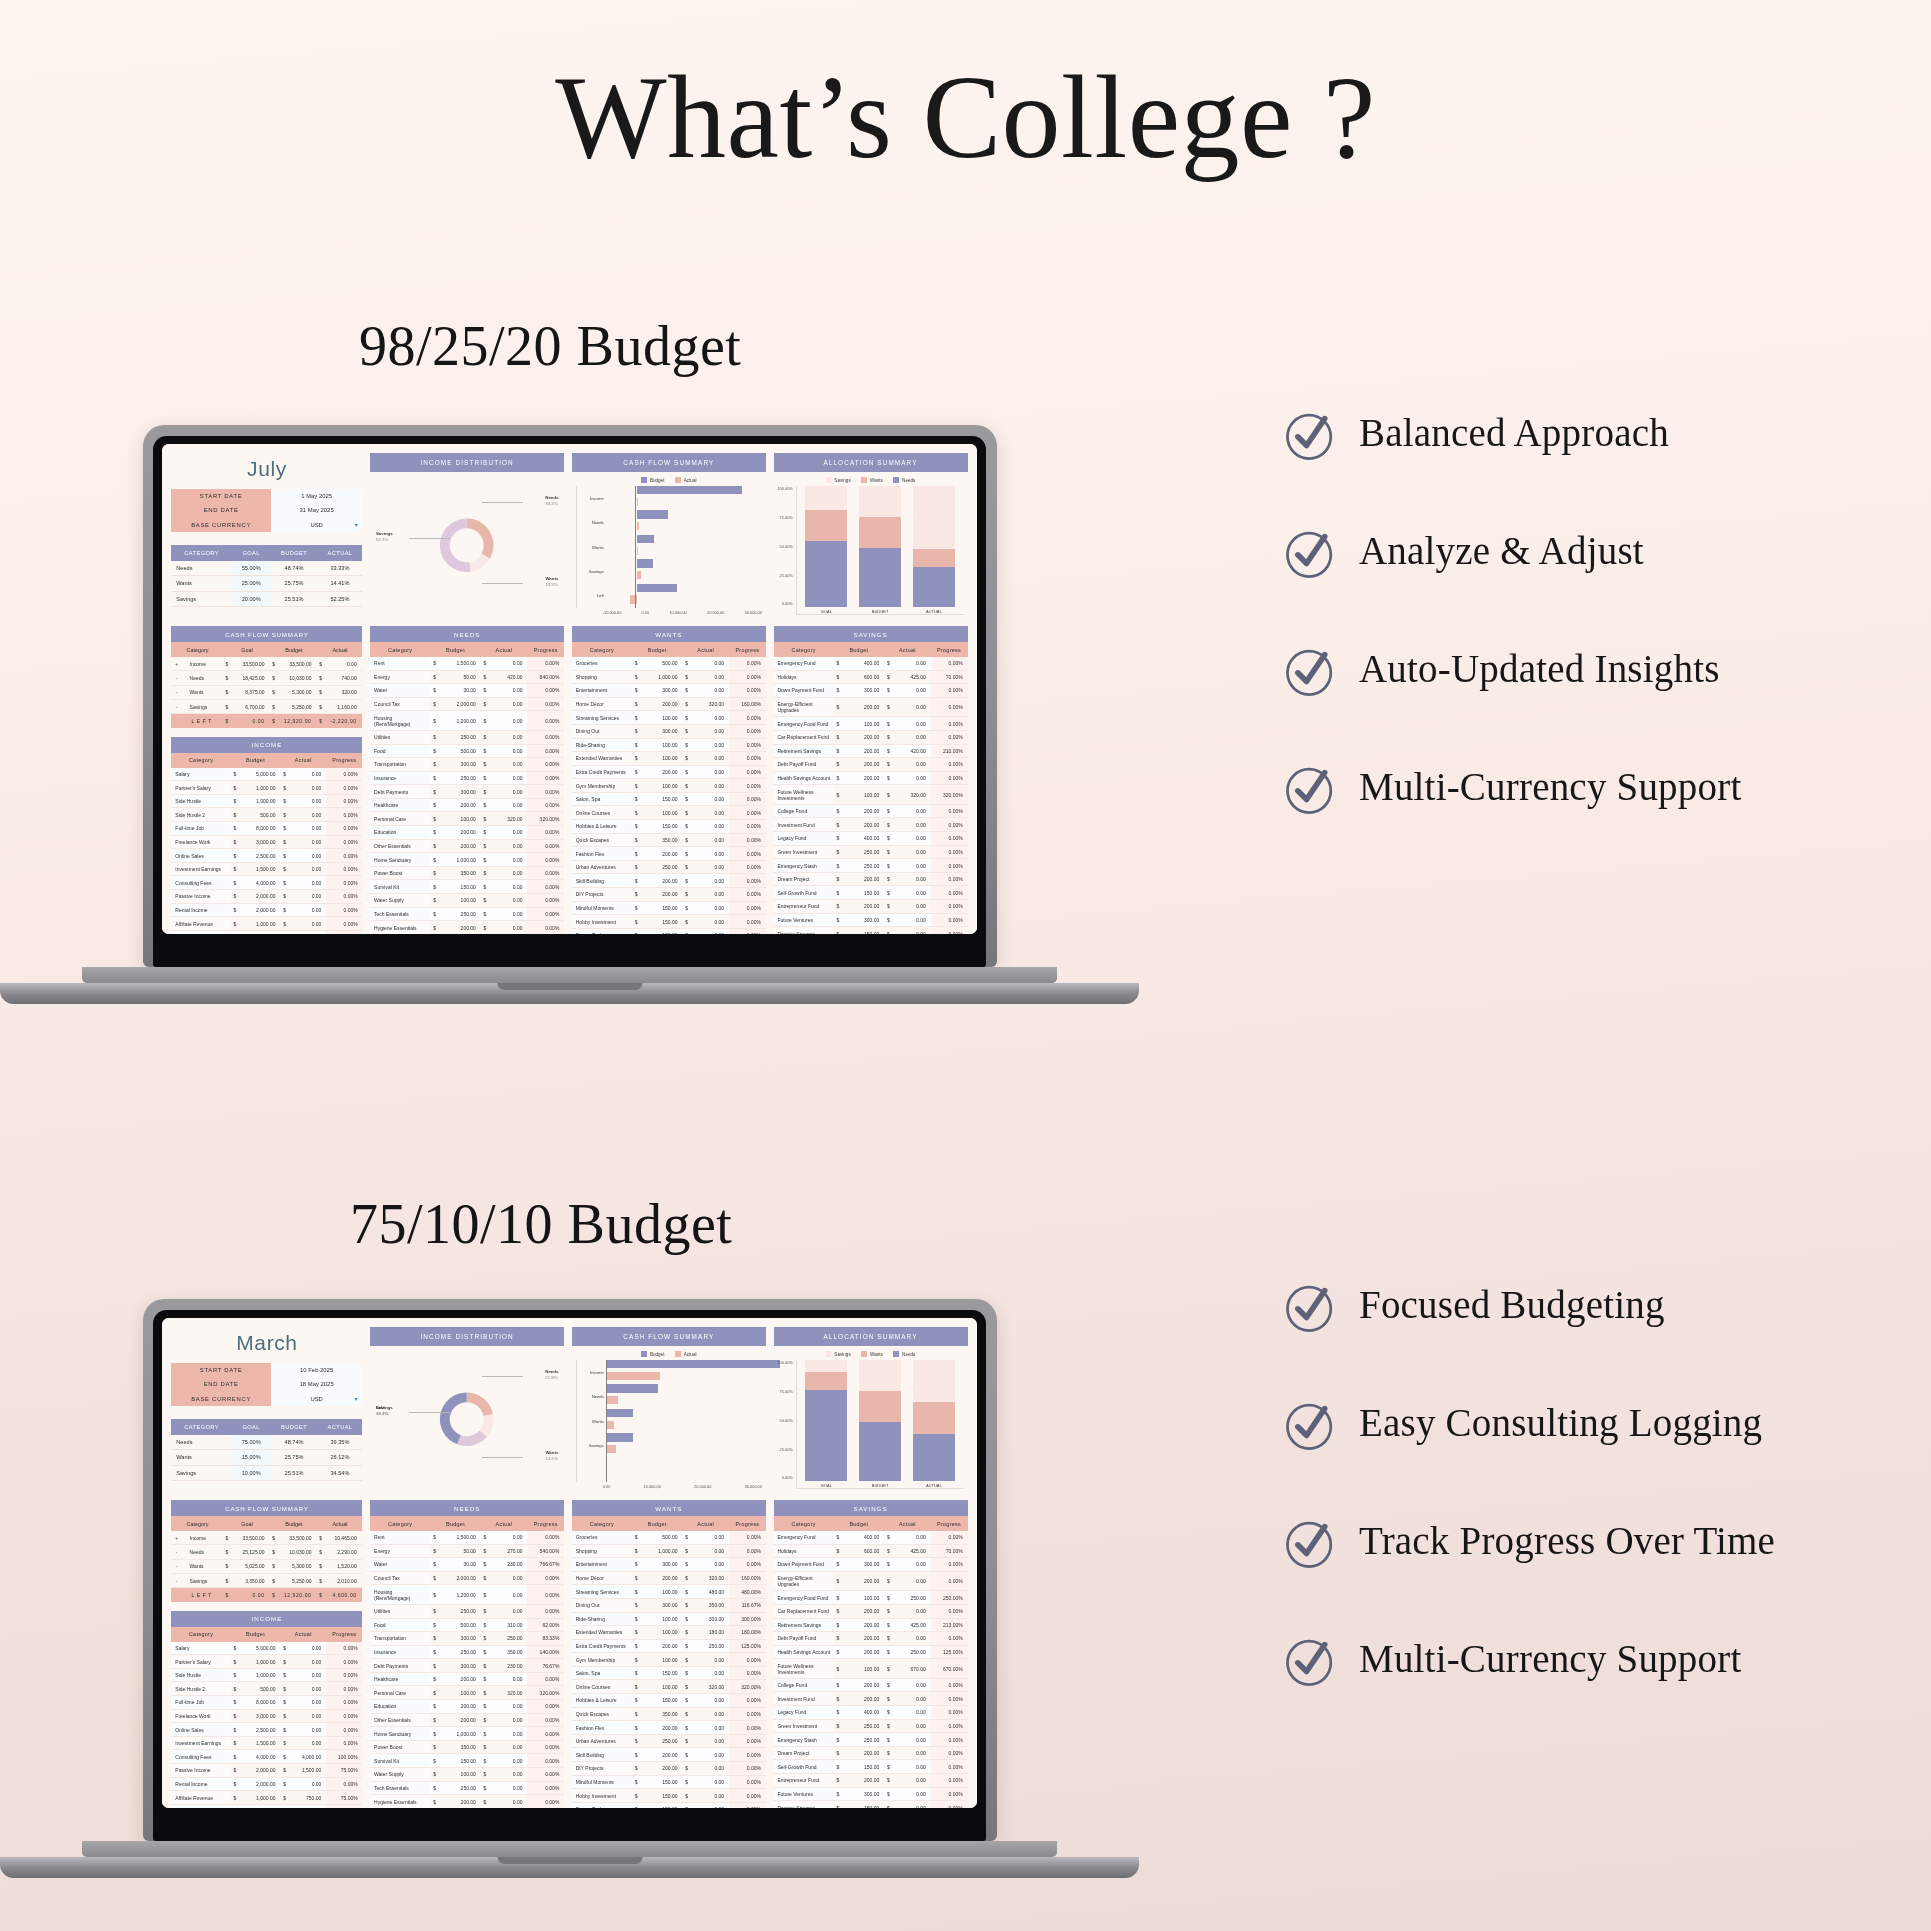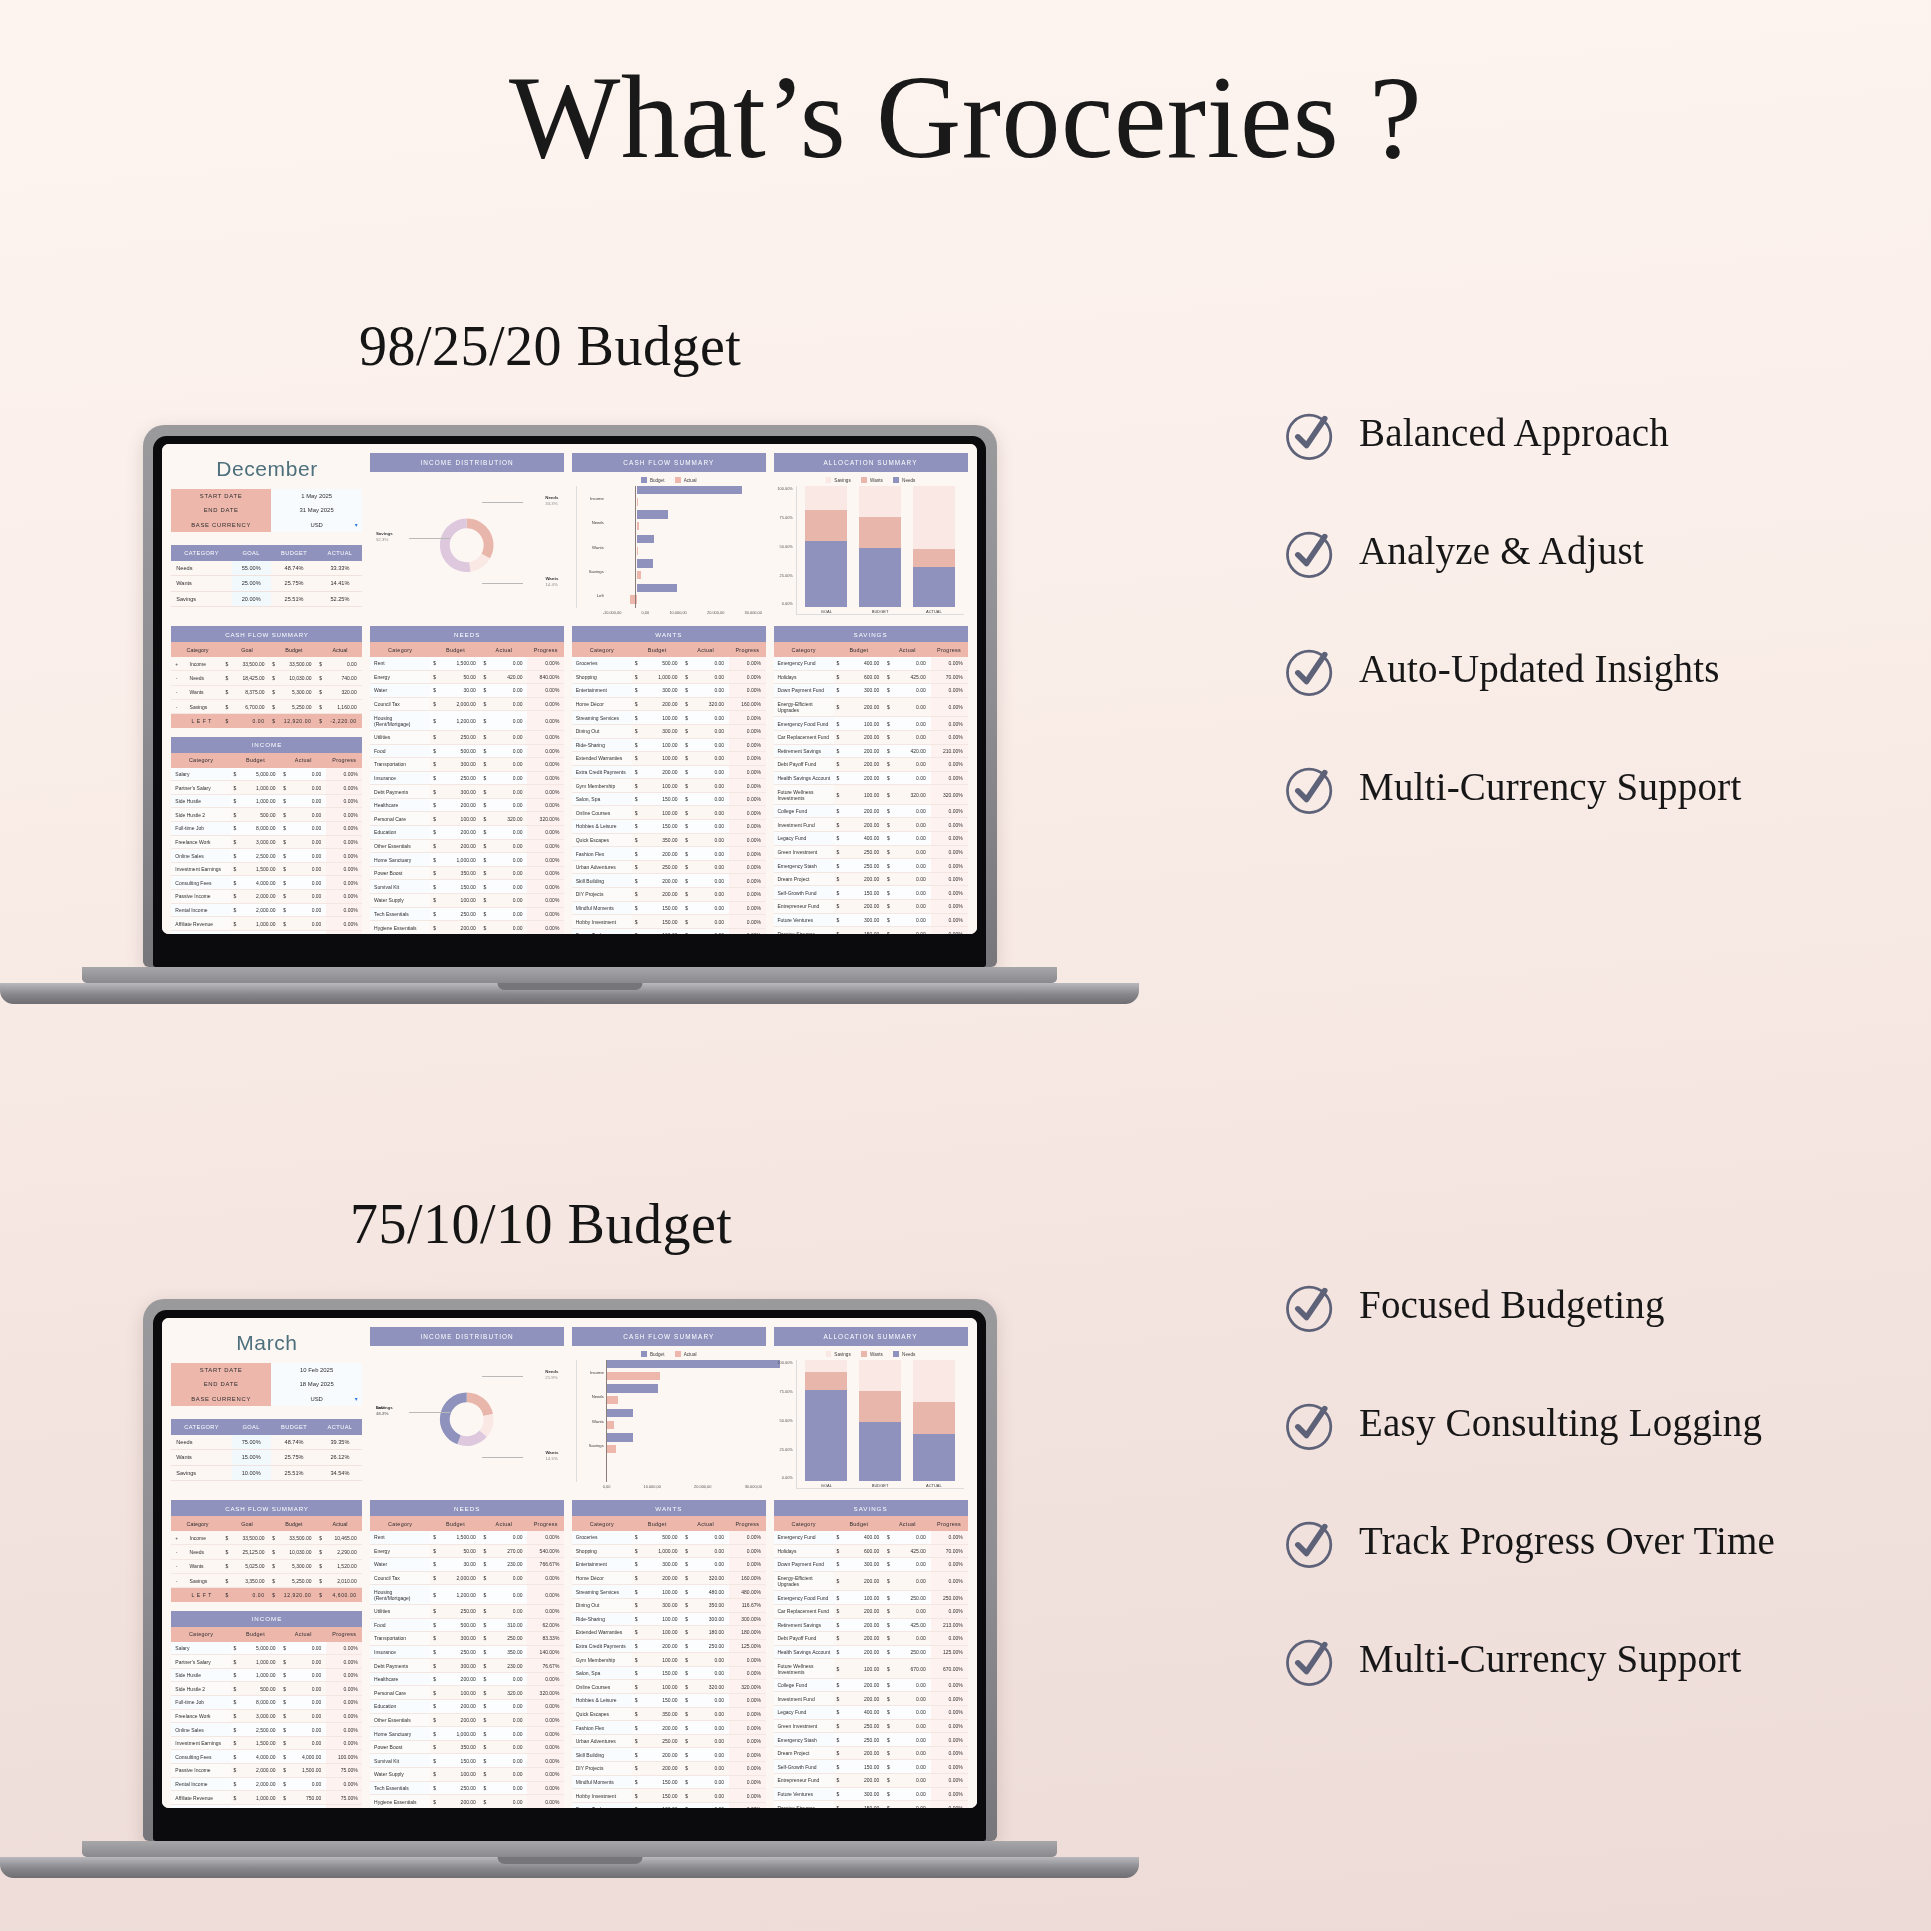--- a/index.html
+++ b/index.html
@@ -174,32 +174,32 @@
   .feature .label {
     font-family: "Liberation Serif", serif;
     font-size: 39px; color: #171717; letter-spacing: 0.2px;
     white-space: nowrap;
   }
   .tick { flex: 0 0 auto; width: 52px; height: 52px; }
 </style>
 </head>
 <body>
 
-<h1 class="headline">What’s Groceries ?</h1>
+<h1 class="headline">What’s College ?</h1>
 
 <div class="section-title st-1">98/25/20 Budget</div>
 <div class="section-title st-2">75/10/10 Budget</div>
 
 <div class="laptop one">
   <div class="lid">
     <div class="bezel">
       <div class="screen">
         <div class="sheet">
     <div class="left-col">
-      <div class="month-title">December</div>
+      <div class="month-title">July</div>
       <table class="meta-table">
                 <tbody>
                   <tr>
       <td class="k">START  DATE</td>
       <td class="v">1 May 2025</td>
     </tr>
                   <tr>
       <td class="k">END DATE</td>
       <td class="v">31 May 2025</td>
     </tr>

